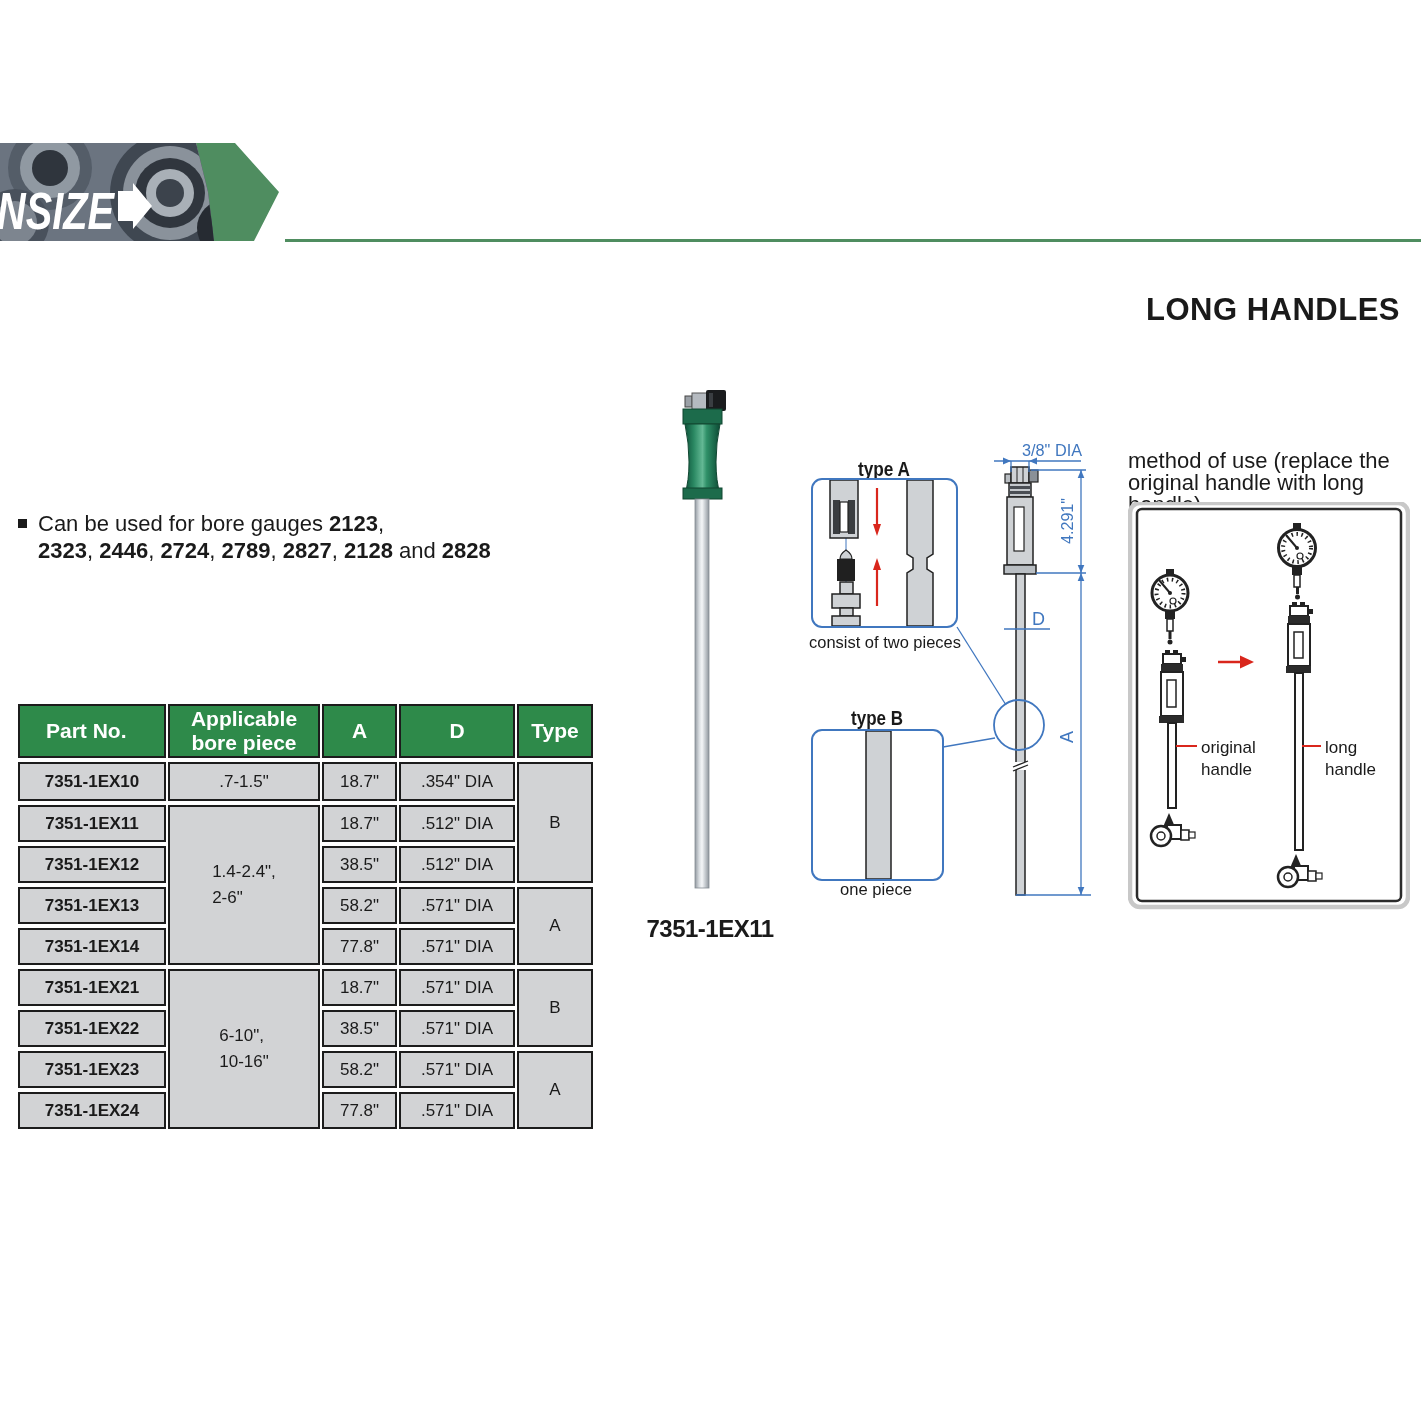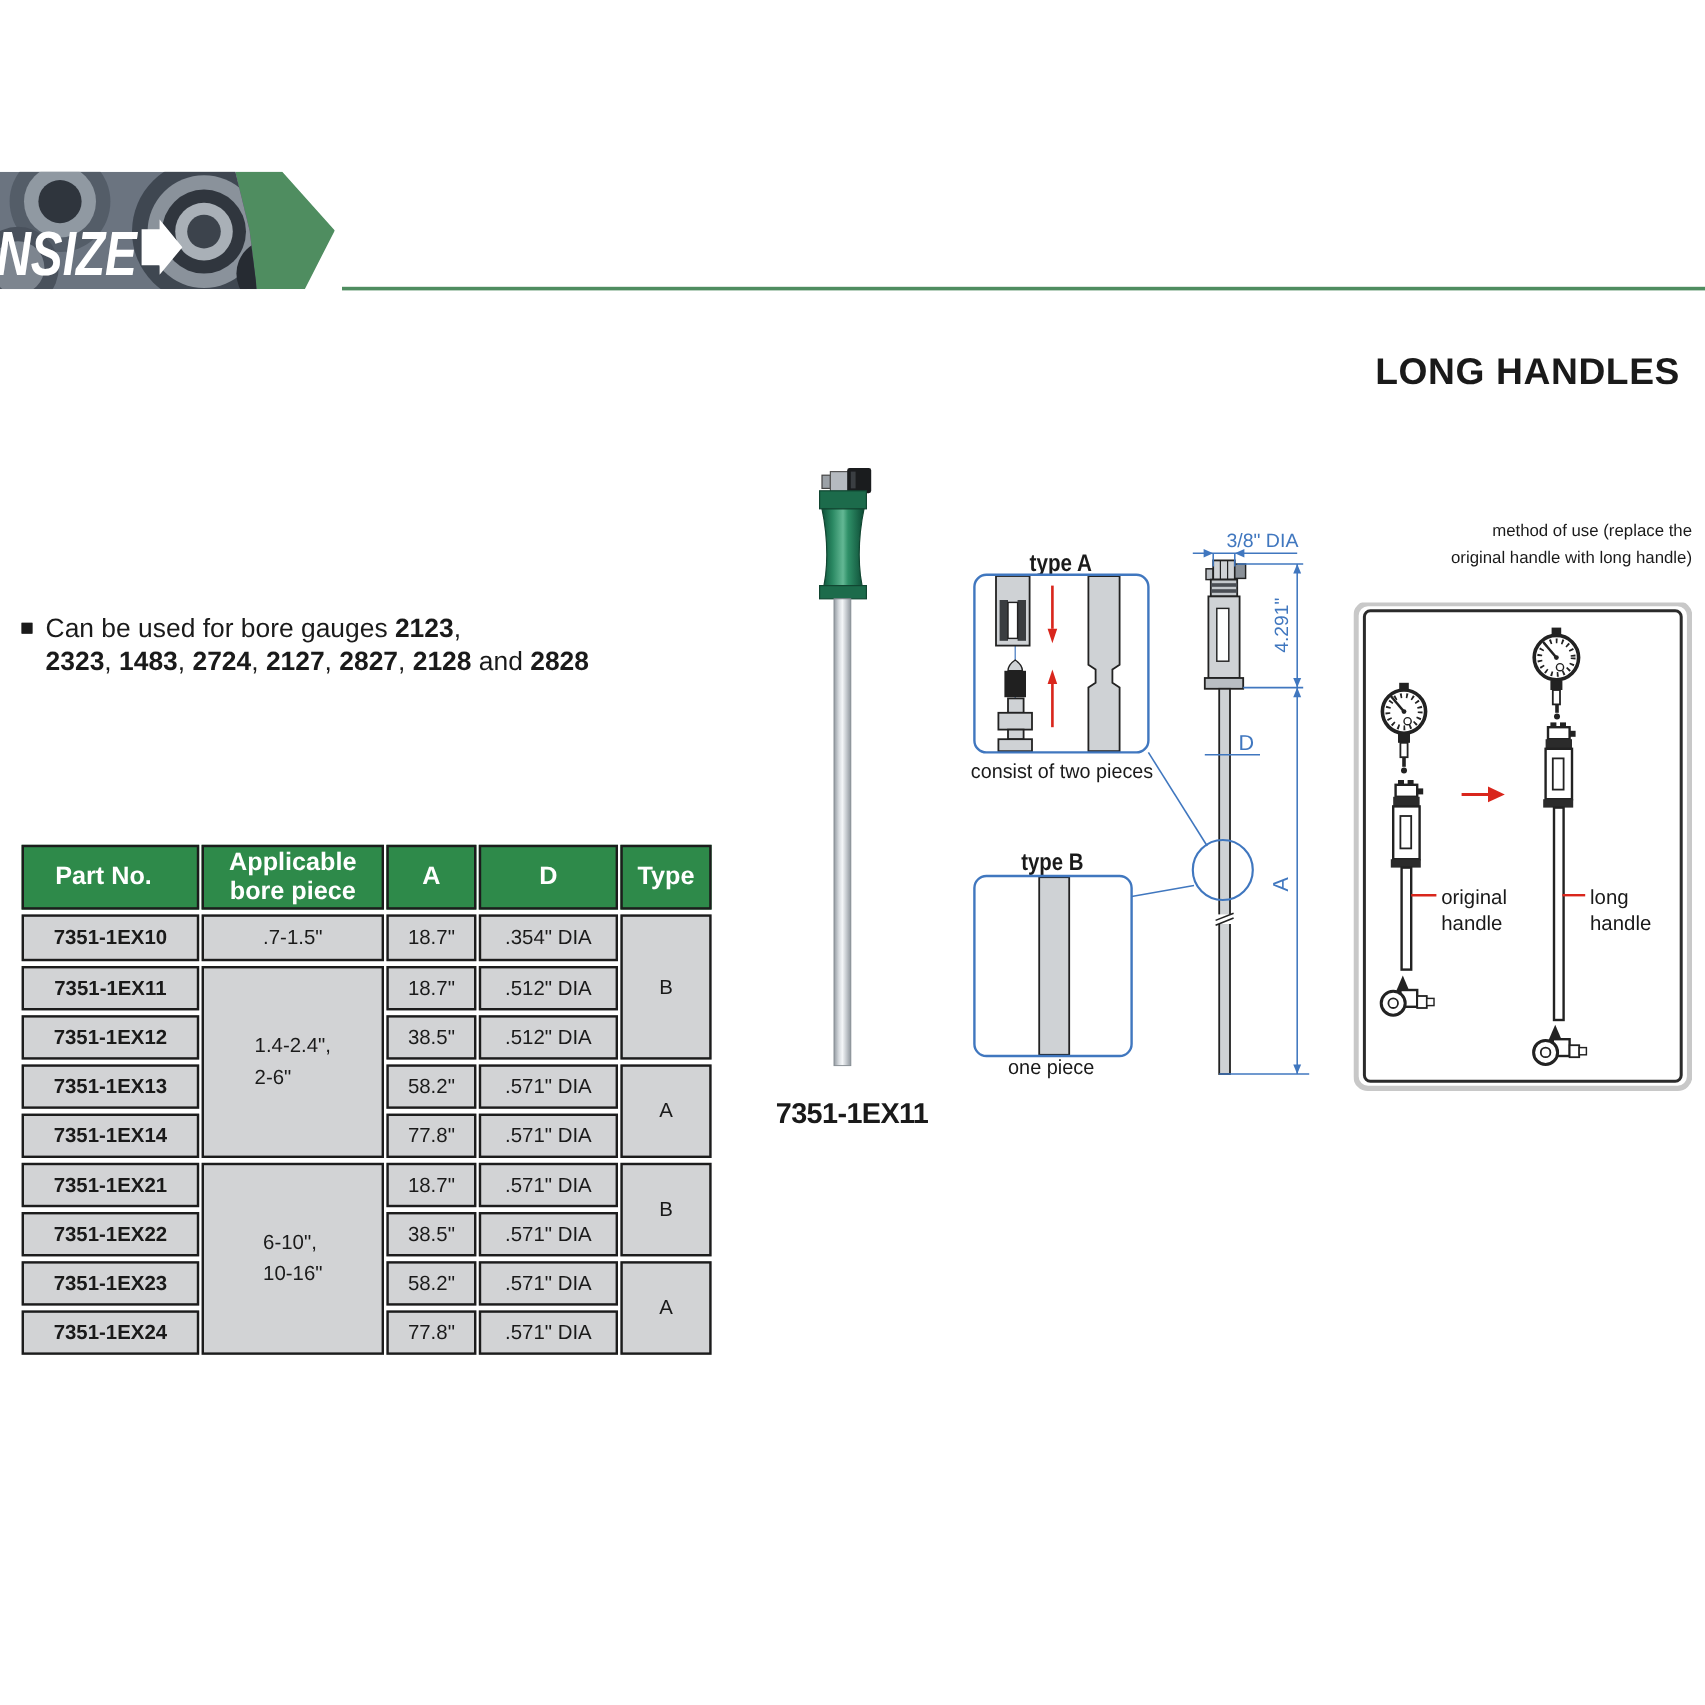--- a/index.html
+++ b/index.html
@@ -37,21 +37,21 @@
   #spec-table th{background:var(--brand-green);color:#fff;font-size:21px;font-weight:bold;height:50px;text-align:center;padding:0 2px;line-height:24px;}
   #spec-table th.h-part{text-align:left;padding-left:26px;margin-top:28px;}
   #spec-table td{background:var(--row-gray);font-size:17px;text-align:center;height:25px;line-height:25px;padding:4px;}
   #spec-table td.c-part{font-weight:bold;}
   .bore-lines{display:inline-block;text-align:left;line-height:26px;vertical-align:middle;}
 
   
   #product-label{left:640px;top:915px;width:140px;text-align:center;font-size:24px;font-weight:bold;letter-spacing:-.5px;}
 
   
-  #method-title{left:1128px;top:431px;width:282px;text-align:right;font-size:14px;line-height:22px;}
+  #method-title{left:1128px;top:450px;width:282px;text-align:left;font-size:22px;line-height:22px;}
 
   
   text{font-family:"Liberation Sans",sans-serif;}
   .cap{fill:#1a1a1a;font-size:17px;}
   .cap-b{fill:#1a1a1a;font-size:20px;font-weight:bold;}
   .btext{fill:var(--blue);font-size:16px;}
   .btext-lg{fill:var(--blue);font-size:18px;}
   .bstroke{stroke:var(--blue);fill:none;}
   .bfill{fill:var(--blue);}
   .rstroke{stroke:var(--red);fill:none;}
@@ -91,21 +91,21 @@
   <div class="abs" id="features">
     <div class="feat-line">
       <span class="bullet"></span>
     </div>
     <div class="feat-line">
       <span class="bullet"></span>
       <span><span>Can be used for bore gauges </span><span class="seg-b">2123</span><span>,</span></span>
     </div>
     <div class="feat-line no-bullet">
       
-      <span><span class="seg-b">2323</span><span>, </span><span class="seg-b">1483</span><span>, </span><span class="seg-b">2724</span><span>, </span><span class="seg-b">2127</span><span>, </span><span class="seg-b">2827</span><span>, </span><span class="seg-b">2128</span><span> and </span><span class="seg-b">2828</span></span>
+      <span><span class="seg-b">2323</span><span>, </span><span class="seg-b">2446</span><span>, </span><span class="seg-b">2724</span><span>, </span><span class="seg-b">2789</span><span>, </span><span class="seg-b">2827</span><span>, </span><span class="seg-b">2128</span><span> and </span><span class="seg-b">2828</span></span>
     </div>
   </div>
 
   <table id="spec-table">
     <colgroup>
       <col style="width:148px">
         <col style="width:152px">
         <col style="width:75px">
         <col style="width:116px">
         <col style="width:76px">

